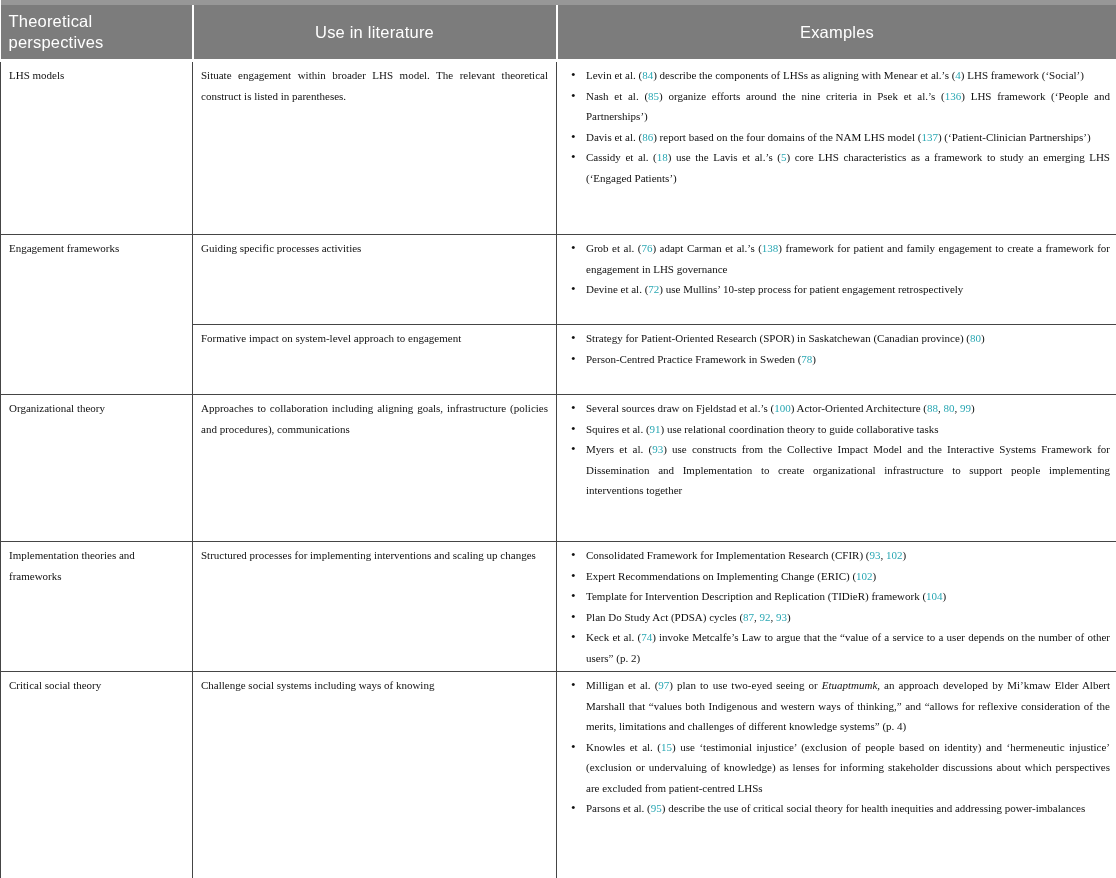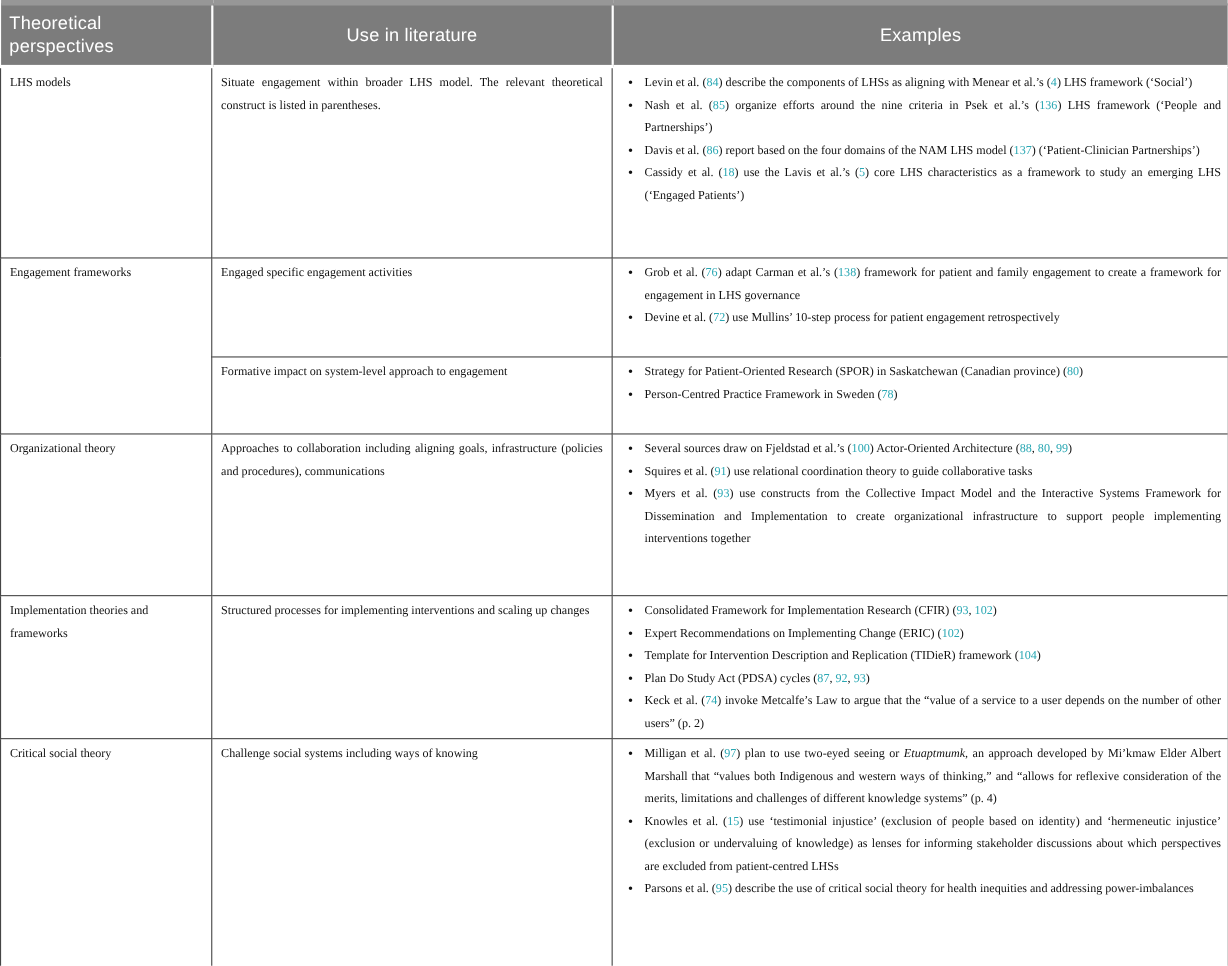--- a/index.html
+++ b/index.html
@@ -98,21 +98,21 @@
           <li>Levin et al. (<span class="cite">84</span>) describe the components of LHSs as aligning with Menear et al.’s (<span class="cite">4</span>) LHS framework (‘Social’)</li>
           <li>Nash et al. (<span class="cite">85</span>) organize efforts around the nine criteria in Psek et al.’s (<span class="cite">136</span>) LHS framework (‘People and Partnerships’)</li>
           <li>Davis et al. (<span class="cite">86</span>) report based on the four domains of the NAM LHS model (<span class="cite">137</span>) (‘Patient-Clinician Partnerships’)</li>
           <li>Cassidy et al. (<span class="cite">18</span>) use the Lavis et al.’s (<span class="cite">5</span>) core LHS characteristics as a framework to study an emerging LHS (‘Engaged Patients’)</li>
         </ul>
       </td>
     </tr>
 
     <tr class="r2a">
       <td class="c1" rowspan="2">Engagement frameworks</td>
-      <td class="c2">Engaged specific engagement activities</td>
+      <td class="c2">Guiding specific processes activities</td>
       <td class="c3">
         <ul class="examples">
           <li>Grob et al. (<span class="cite">76</span>) adapt Carman et al.’s (<span class="cite">138</span>) framework for patient and family engagement to create a framework for engagement in LHS governance</li>
           <li>Devine et al. (<span class="cite">72</span>) use Mullins’ 10-step process for patient engagement retrospectively</li>
         </ul>
       </td>
     </tr>
 
     <tr class="r2b">
       <td class="c2">Formative impact on system-level approach to engagement</td>

